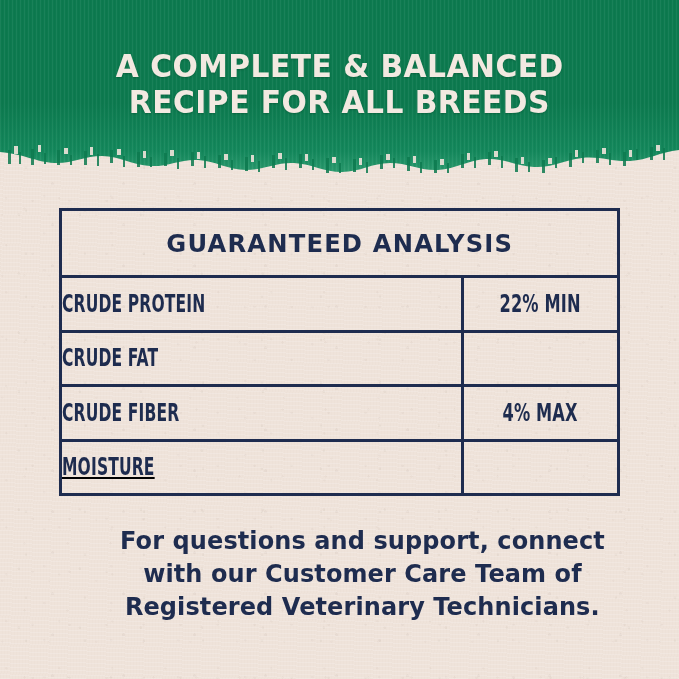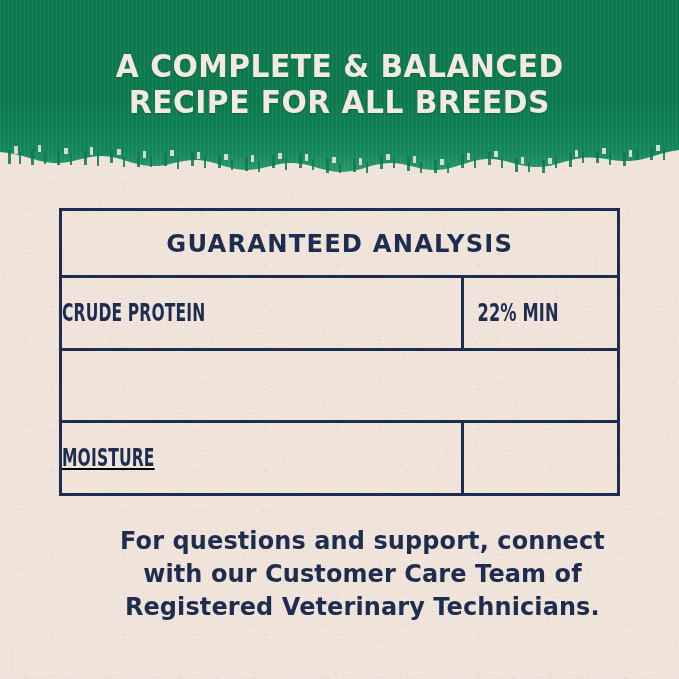--- a/index.html
+++ b/index.html
@@ -121,20 +121,21 @@
     flex: 0 0 402px;
     display: flex;
     align-items: center;
     box-sizing: border-box;
     border-right: 3px solid #1e2c4f;
   }
   .cell-value {
     flex: 1 1 auto;
     display: flex;
     align-items: center;
+    justify-content: center;
   }
   .cell-label span, .cell-value span {
     color: #1e2c4f;
     font-family: "DejaVu Sans Condensed", "Liberation Sans Narrow", "Liberation Sans", sans-serif;
     font-weight: bold;
     font-size: 24px;
     letter-spacing: 0.2px;
     transform: scaleX(0.72);
     transform-origin: left center;
     white-space: nowrap;
@@ -321,22 +322,33 @@
     <div class="table-row">
       <div class="cell-label">
         <span>CRUDE PROTEIN</span>
       </div>
       <div class="cell-value">
         <span>22% MIN</span>
       </div>
     </div>
 
     <div class="table-row">
-    </div>
-
+      <div class="cell-label">
+        <span>CRUDE FAT</span>
+      </div>
+    </div>
+
+    <div class="table-row">
+      <div class="cell-label">
+        <span>CRUDE FIBER</span>
+      </div>
+      <div class="cell-value">
+        <span>4% MAX</span>
+      </div>
+    </div>
 
     <div class="table-row">
       <div class="cell-label">
         <span>MOISTURE</span>
       </div>
     </div>
 
   </div>
 
   <div id="footer-note">

